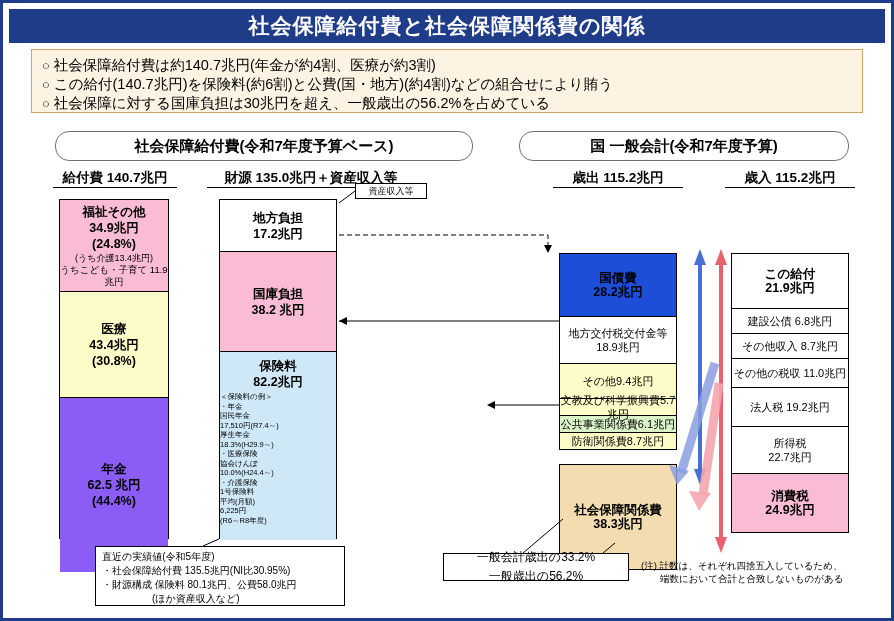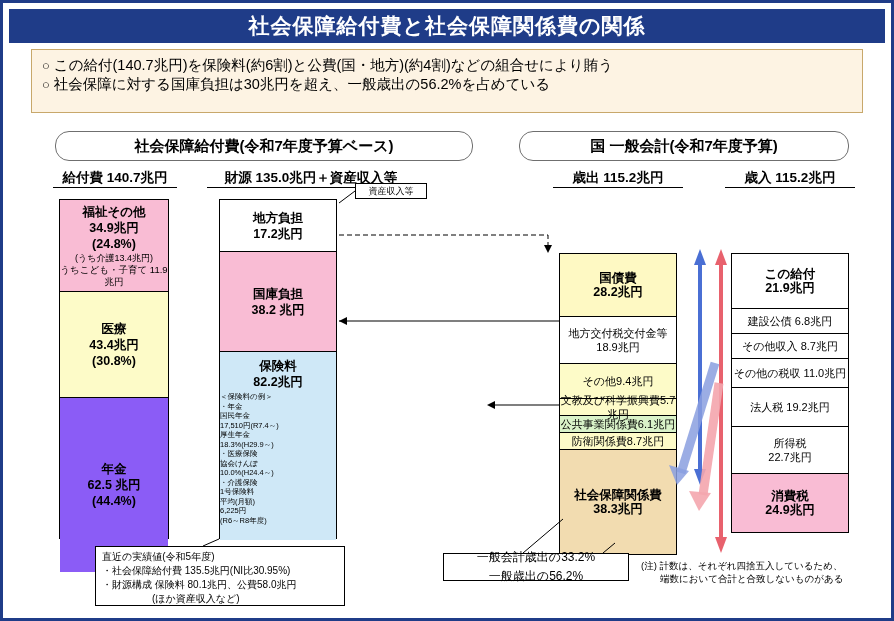--- a/index.html
+++ b/index.html
@@ -121,20 +121,21 @@
   svg.ov{position:absolute;left:0;top:0;width:894px;height:621px;pointer-events:none;}
 </style>
 </head>
 <body>
 
 <div id="root">
 
   <div id="title" class="abs">社会保障給付費と社会保障関係費の関係</div>
 
   <div id="bullets" class="abs">
+    <div class="bullet"><span class="mark">○</span><span>社会保障給付費は約140.7兆円(年金が約4割、医療が約3割)</span></div>
     <div class="bullet"><span class="mark">○</span><span>この給付(140.7兆円)を保険料(約6割)と公費(国・地方)(約4割)などの組合せにより賄う</span></div>
     <div class="bullet"><span class="mark">○</span><span>社会保障に対する国庫負担は30兆円を超え、一般歳出の56.2%を占めている</span></div>
   </div>
 
   <div id="sec-left" class="abs sec-head">社会保障給付費(令和7年度予算ベース)</div>
   <div id="sec-right" class="abs sec-head">国 一般会計(令和7年度予算)</div>
 
   <div class="abs col-head underline" style="left:50px;top:166px;width:124px;">給付費 140.7兆円</div>
   <div class="abs col-head underline" style="left:204px;top:166px;width:208px;">財源 135.0兆円＋資産収入等</div>
   <div class="abs col-head underline" style="left:550px;top:166px;width:130px;">歳出 115.2兆円</div>
@@ -189,41 +190,41 @@
    (R6～R8年度)</div>
       </div>
     </div>
 
   <div id="footLeft" class="abs" style="white-space: pre-line; margin-left: 34px;">直近の実績値(令和5年度)
 ・社会保障給付費 135.5兆円(NI比30.95%)
 ・財源構成 保険料 80.1兆円、公費58.0兆円
 　　　　　(ほか資産収入など)</div>
 
   <div id="expStack" class="abs">
-      <div class="ecell big" style="height: 64px; background: #fef9c3;">
+      <div class="ecell big" style="height: 64px; background: #1d4ed8;">
         <div>国債費</div>
         <div>28.2兆円</div>
       </div>
       <div class="ecell" style="height: 48px; background: rgb(255, 255, 255);">
         <div>地方交付税交付金等</div>
         <div>18.9兆円</div>
       </div>
       <div class="ecell" style="height: 36px; background: rgb(253, 251, 200);">
         <div>その他9.4兆円</div>
       </div>
       <div class="ecell" style="height: 18px; background: rgb(253, 251, 200);">
         <div>文教及び科学振興費5.7兆円</div>
       </div>
       <div class="ecell" style="height: 18px; background: rgb(217, 242, 200);">
         <div>公共事業関係費6.1兆円</div>
       </div>
       <div class="ecell" style="height: 18px; background: rgb(253, 251, 200);">
         <div>防衛関係費8.7兆円</div>
       </div>
-      <div class="ecell big" style="height: 106px; background: rgb(242, 220, 176);">
+      <div class="ecell big" style="height: 106px; background: rgb(242, 220, 176); margin-top: 15px;">
         <div>社会保障関係費</div>
         <div>38.3兆円</div>
       </div>
     </div>
   <div id="revStack" class="abs">
       <div class="rcell big" style="height: 56px; background: rgb(255, 255, 255);">
         <div>この給付</div>
         <div>21.9兆円</div>
       </div>
       <div class="rcell" style="height: 26px; background: rgb(255, 255, 255);">

